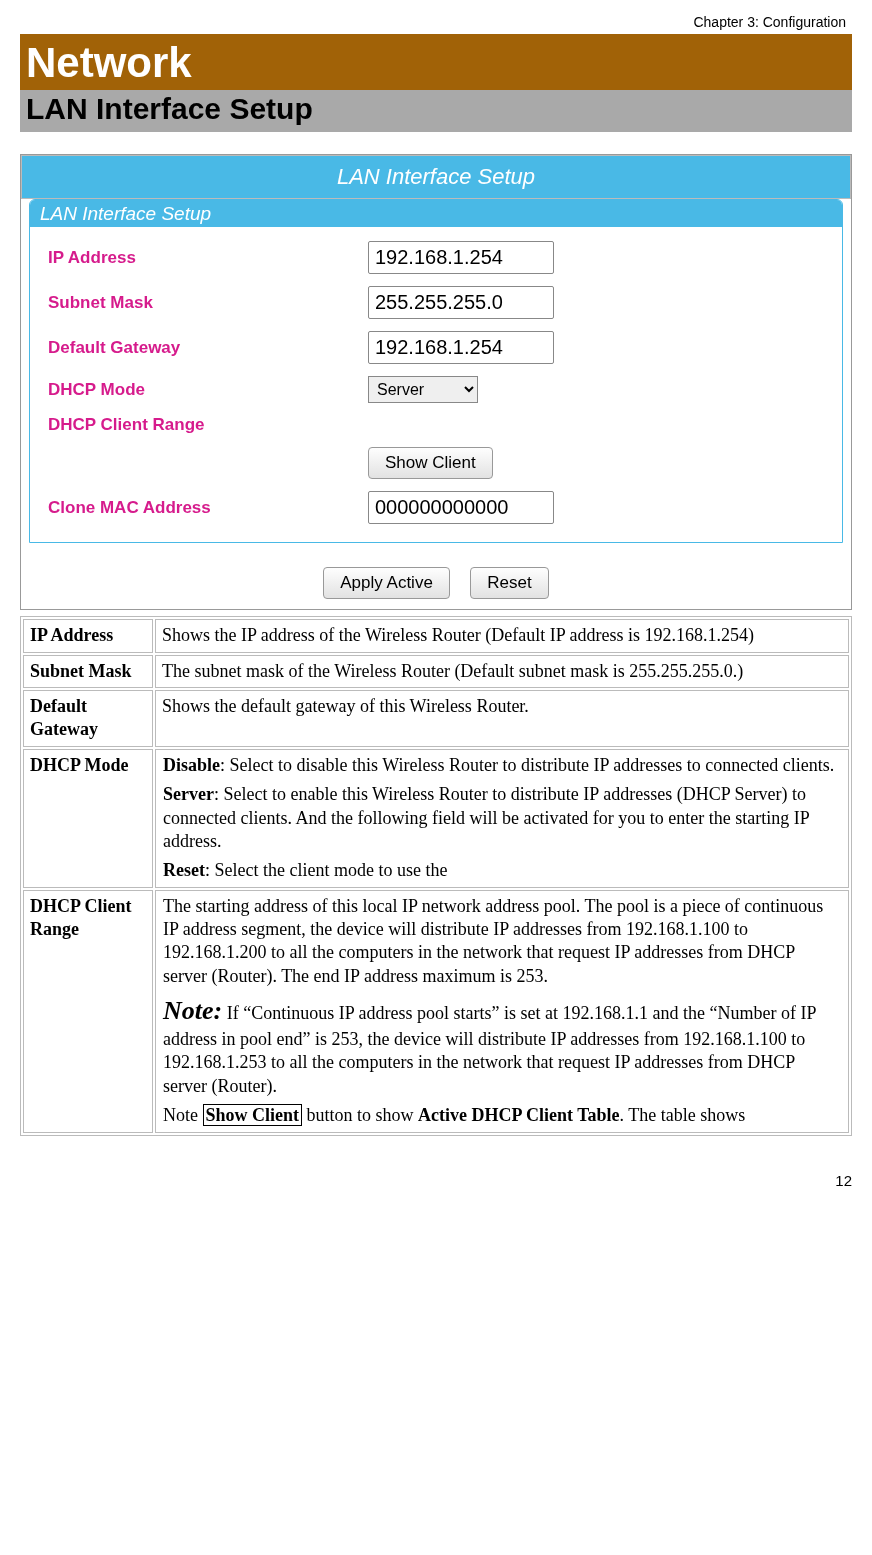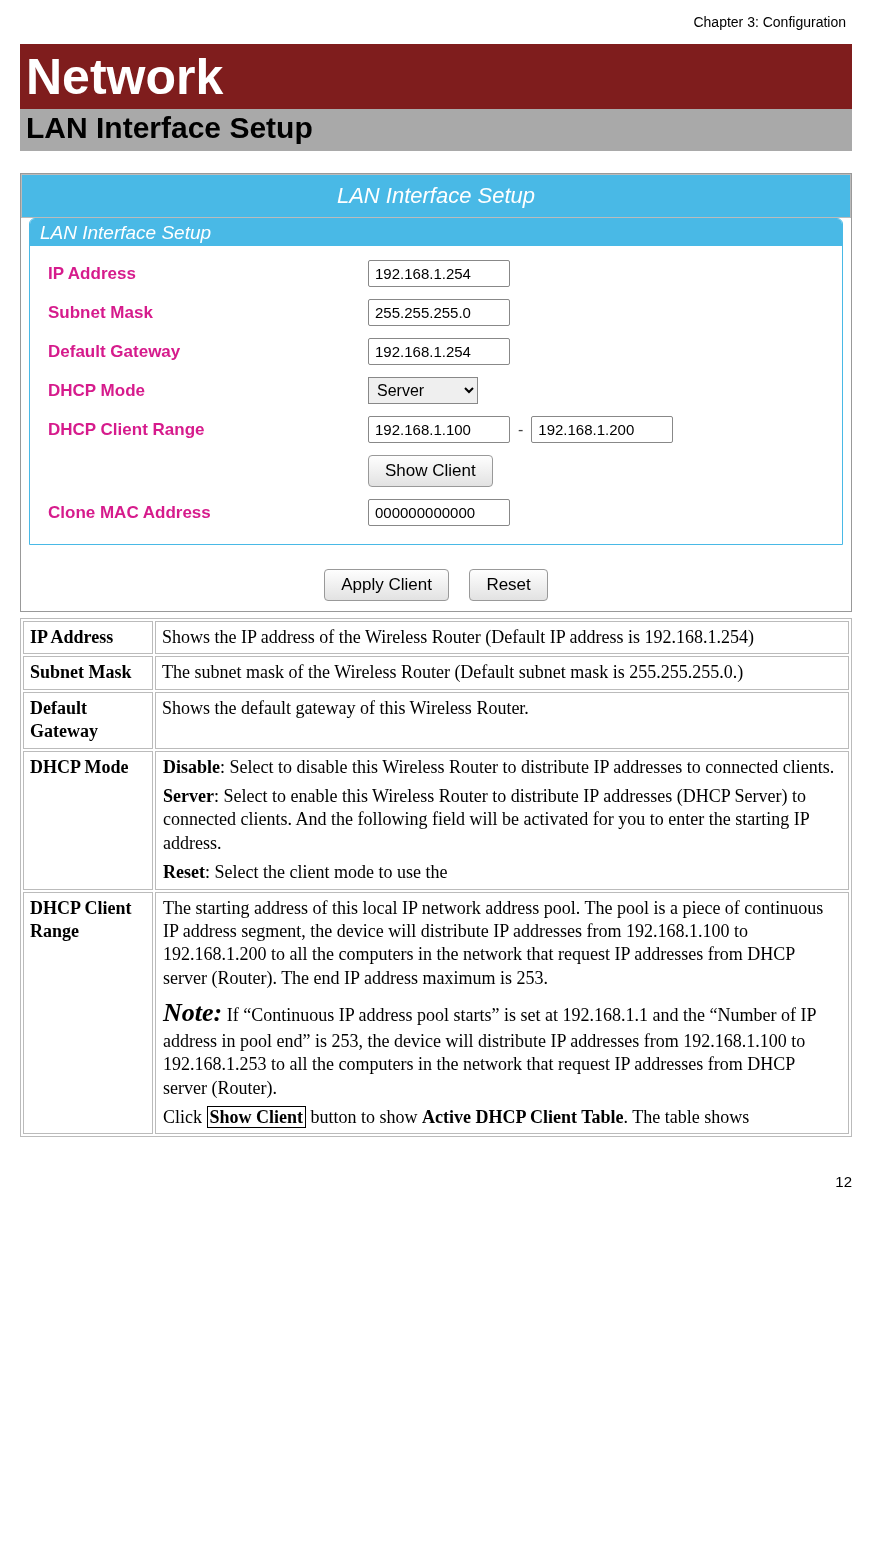--- a/index.html
+++ b/index.html
@@ -8,28 +8,28 @@
     background: #fff;
     font-family: "Times New Roman", Times, serif;
     width: 872px;
     padding: 10px 20px 30px 20px;
     color: #000;
   }
   .chapter-header {
     text-align: right;
     font-family: Arial, Helvetica, sans-serif;
     font-size: 14px;
-    padding: 4px 6px 14px 0;
+    padding: 4px 6px 4px 0;
   }
   .section-title {
-    background: #7f1d1d;
+    background: #a16207;
     color: #fff;
     font-family: Verdana, Arial, sans-serif;
     font-weight: bold;
-    font-size: 50px;
+    font-size: 42px;
     padding: 6px 6px 4px 6px;
     line-height: 1.1;
   }
   .subsection-title {
     background: #a9a9a9;
     color: #000;
     font-family: Verdana, Arial, sans-serif;
     font-weight: bold;
     font-size: 30px;
     padding: 2px 6px 6px 6px;
@@ -87,25 +87,25 @@
     font-family: Verdana, Arial, sans-serif;
     font-size: 17px;
   }
   .form-controls {
     display: flex;
     align-items: center;
     gap: 8px;
   }
   input.txt {
     font-family: Arial, sans-serif;
-    font-size: 15px;
+    font-size: 20px;
     padding: 4px 6px;
     border: 1px solid #888;
     border-radius: 2px;
-    width: 142px;
+    width: 186px;
   }
   select.sel {
     font-family: Arial, sans-serif;
     font-size: 16px;
     padding: 3px 4px;
     border: 1px solid #888;
     width: 110px;
   }
   .range-sep {
     font-size: 16px;
@@ -204,25 +204,20 @@
         <div class="form-label">DHCP Mode</div>
         <div class="form-controls">
           <select class="sel">
             <option>Server</option>
           </select>
         </div>
       </div>
 
       <div class="form-row">
         <div class="form-label">DHCP Client Range</div>
-        <div class="form-controls">
-          <input class="txt" value="192.168.1.100" style="">
-          <span class="range-sep">-</span>
-          <input class="txt" value="192.168.1.200" style="">
-        </div>
       </div>
 
       <div class="form-row">
         <div class="form-label"></div>
         <div class="form-controls">
           <button class="ui-btn">Show Client</button>
         </div>
       </div>
 
 
@@ -230,21 +225,21 @@
         <div class="form-label">Clone MAC Address</div>
         <div class="form-controls">
           <input class="txt" value="000000000000" style="">
         </div>
       </div>
 
     </div>
   </div>
 
   <div class="center-btns">
-    <button class="ui-btn">Apply Client</button>
+    <button class="ui-btn">Apply Active</button>
     <button class="ui-btn">Reset</button>
   </div>
 </div>
 
 <table class="def">
   <tbody>
       <tr>
     <td class="def-key">IP Address</td>
     <td>Shows the IP address of the Wireless Router (Default IP address is 192.168.1.254)</td>
   </tr>
@@ -262,19 +257,19 @@
       <p class="def-p"><b>Disable</b><span>: Select to disable this Wireless Router to distribute IP addresses to connected clients.</span></p>
       <p class="def-p"><b>Server</b><span>: Select to enable this Wireless Router to distribute IP addresses (DHCP Server) to connected clients. And the following field will be activated for you to enter the starting IP address.</span></p>
       <p class="def-p"><b>Reset</b><span>: Select the client mode to use the</span></p>
     </td>
   </tr>
   <tr>
     <td class="def-key">DHCP Client Range</td>
     <td>
       <p class="def-p">The starting address of this local IP network address pool. The pool is a piece of continuous IP address segment, the device will distribute IP addresses from 192.168.1.100 to 192.168.1.200 to all the computers in the network that request IP addresses from DHCP server (Router). The end IP address maximum is  253.</p>
       <p class="def-p"><span class="note-lead">Note:</span><span>  If “Continuous IP address pool starts” is set at 192.168.1.1 and the “Number of IP address in pool end” is 253, the device will distribute IP addresses from 192.168.1.100 to 192.168.1.253 to all the computers in the network that request IP addresses from DHCP server (Router).</span></p>
-      <p class="def-p"><span>Click </span><span class="boxed">Show Client</span><span> button to show </span><b>Active DHCP Client Table</b><span>. The table shows</span></p>
+      <p class="def-p"><span>Note </span><span class="boxed">Show Client</span><span> button to show </span><b>Active DHCP Client Table</b><span>. The table shows</span></p>
     </td>
   </tr>
 </tbody>
   </table>
 
 <div class="page-number">12</div>
 
 </body></html>

